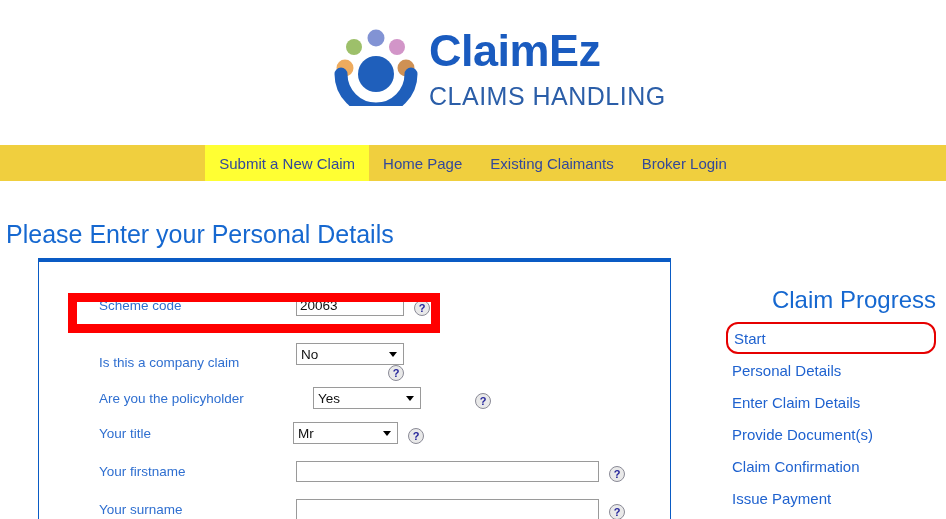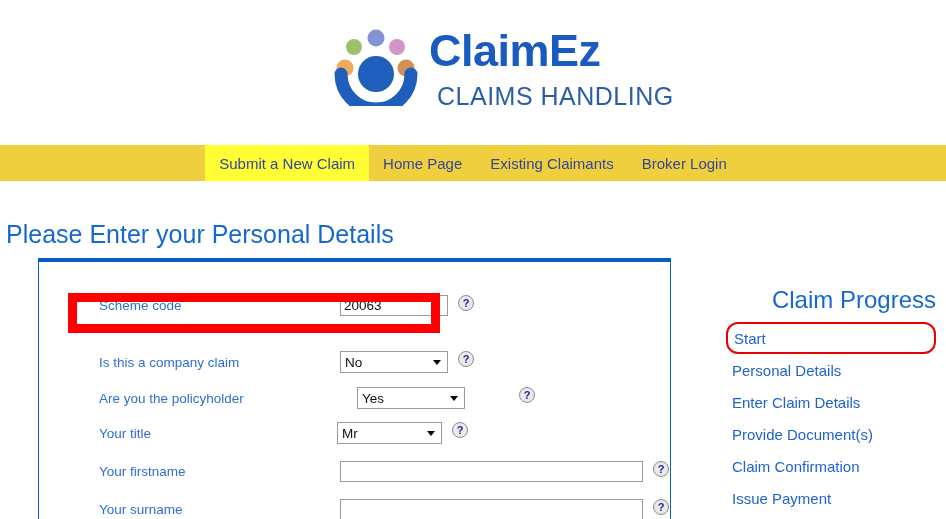--- a/index.html
+++ b/index.html
@@ -22,21 +22,21 @@
     display: flex; align-items: flex-start;
   }
   .logo-mark { position: relative; width: 86px; height: 84px; flex: none; }
   .logo-text { margin-left: 10px; padding-top: 6px; }
   .logo-title {
     font-size: 45px; font-weight: bold; color: #1a5bbf;
     line-height: 1; letter-spacing: -0.5px;
   }
   .logo-sub {
     font-size: 25px; color: #2b5ea8; line-height: 1;
-    margin-top: 11px; letter-spacing: 0.5px; margin-left: 8px;
+    margin-top: 11px; letter-spacing: 0.5px;
   }
 
   
   .nav {
     position: absolute; left: 0; top: 145px; width: 946px; height: 36px;
     background: #f0cf3e;
     display: flex; align-items: center; justify-content: center;
   }
   .nav-item {
     height: 36px; display: flex; align-items: center;
@@ -64,21 +64,21 @@
 
   .frow {
     position: absolute; left: 0; height: 38px;
     display: flex; align-items: center;
   }
   .flabel {
     position: absolute; left: 60px;
     font-size: 13.5px; color: #2f6fd0;
     white-space: nowrap;
   }
-  .fctl { position: absolute; display: flex; align-items: flex-start; margin-left: 44px; }
+  .fctl { position: absolute; display: flex; align-items: flex-end; }
 
   input.txt {
     height: 21px; border: 1px solid #9a9a9a;
     background: #fff; font-size: 13.5px;
     font-family: "Liberation Sans", sans-serif;
     color: #111; padding: 0 3px; outline: none;
   }
   .sel {
     position: relative; height: 22px;
     border: 1px solid #9a9a9a; background: #fff;
@@ -159,21 +159,21 @@
     <div class="form-rows" id="form-rows">
         <div class="frow" style="top: 24px; width: 633px;">
           <span class="flabel">Scheme code</span>
           <span class="fctl" style="left: 257px;">
             <input class="txt" type="text" placeholder="" value="20063" style="width: 108px;">
             <span class="help" style="margin-left: 10px;">?</span>
           </span>
         </div>
         <div class="frow" style="top: 81px; width: 633px;">
           <span class="flabel">Is this a company claim</span>
-          <span class="fctl" style="left: 257px;">
+          <span class="fctl" style="left: 257px; flex-direction: column;">
             <div class="sel" style="width: 108px;">
               <span>No</span>
               <span class="arrow"></span>
             </div>
             <span class="help" style="margin-left: 10px;">?</span>
           </span>
         </div>
         <div class="frow" style="top: 117px; width: 633px;">
           <span class="flabel">Are you the policyholder</span>
           <span class="fctl" style="left: 274px; gap: 44px;">

